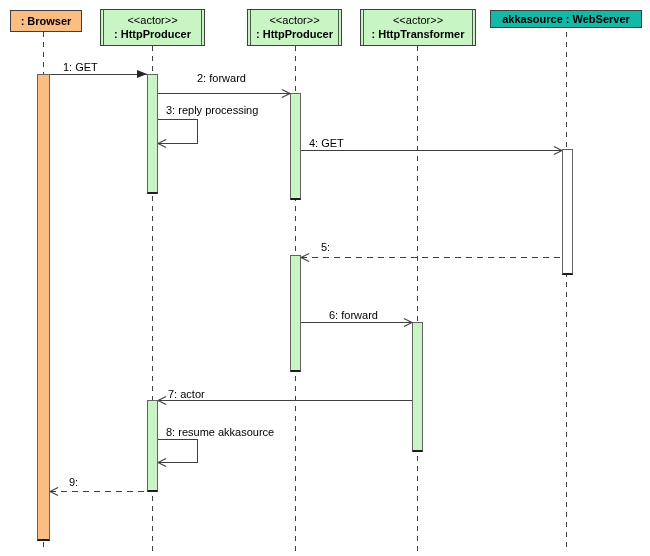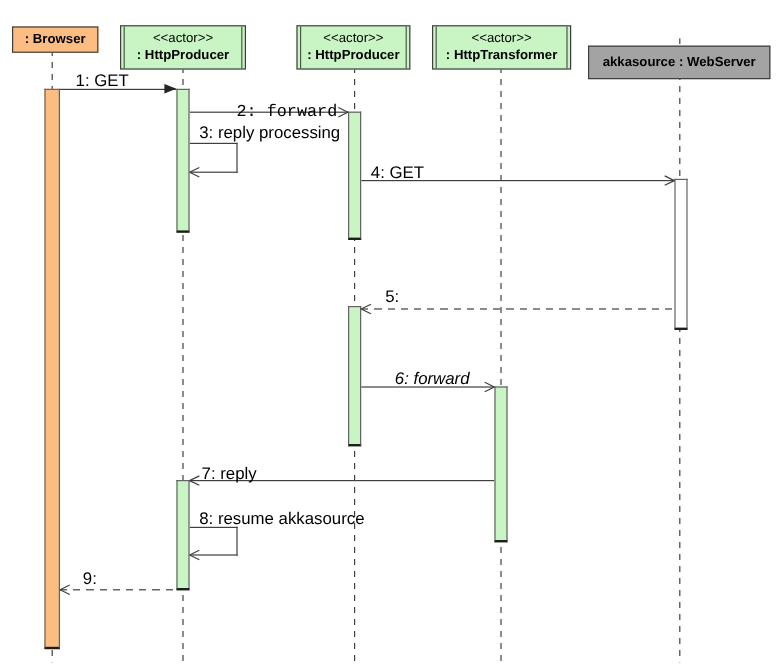--- a/index.html
+++ b/index.html
@@ -14,21 +14,20 @@
   .participant {
     position: absolute;
     box-sizing: border-box;
     border: 1px solid #3f3f3f;
     display: flex;
     flex-direction: column;
     align-items: center;
     justify-content: center;
     text-align: center;
     z-index: 4;
-    margin-top: 12px;
   }
   .participant .stereo {
     font-size: 11px;
     line-height: 13px;
     color: #000;
     white-space: nowrap;
   }
   .participant .pname {
     font-size: 11px;
     font-weight: bold;
@@ -64,21 +63,21 @@
     position: absolute;
     height: 1px;
     background: #3f3f3f;
     z-index: 2;
   }
   .msg-line.dashed {
     background: repeating-linear-gradient(to right, #3f3f3f 0 6px, transparent 6px 11px);
   }
   .msg-label {
     position: absolute;
-    font-size: 14px;
+    font-size: 11px;
     line-height: 12px;
     color: #000;
     white-space: nowrap;
     z-index: 5;
     background: transparent;
   }
   .arrow-open-line {
     position: absolute;
     width: 9px;
     height: 1px;
@@ -119,57 +118,57 @@
       <div class="pname">: HttpProducer</div>
     </div>
     <div class="participant double" style="left: 247px; top: 9px; width: 95px; height: 37px; background: rgb(201, 244, 196);">
       <div class="stereo">&lt;&lt;actor&gt;&gt;</div>
       <div class="pname">: HttpProducer</div>
     </div>
     <div class="participant double" style="left: 360px; top: 9px; width: 116px; height: 37px; background: rgb(201, 244, 196);">
       <div class="stereo">&lt;&lt;actor&gt;&gt;</div>
       <div class="pname">: HttpTransformer</div>
     </div>
-    <div class="participant" style="left: 490px; top: 26px; width: 152px; height: 28px; background: #a3a3a3;">
+    <div class="participant" style="left: 490px; top: 10px; width: 152px; height: 18px; background: #14b8a6;">
       <div class="pname">akkasource : WebServer</div>
     </div>
     <div class="activation" style="left: 37px; top: 74px; width: 13px; height: 467px; background: rgb(251, 189, 130);"></div>
     <div class="activation" style="left: 147px; top: 74px; width: 11px; height: 120px; background: rgb(201, 244, 196);"></div>
     <div class="activation" style="left: 147px; top: 400px; width: 11px; height: 92px; background: rgb(201, 244, 196);"></div>
     <div class="activation" style="left: 290px; top: 93px; width: 11px; height: 107px; background: rgb(201, 244, 196);"></div>
     <div class="activation" style="left: 290px; top: 255px; width: 11px; height: 117px; background: rgb(201, 244, 196);"></div>
     <div class="activation" style="left: 412px; top: 322px; width: 11px; height: 130px; background: rgb(201, 244, 196);"></div>
     <div class="activation" style="left: 562px; top: 149px; width: 11px; height: 126px; background: rgb(255, 255, 255);"></div>
     <div class="msg-line" style="left: 50px; top: 74px; width: 97px;"></div>
     <div class="arrow-filled" style="top: 70px; left: 137px;"></div>
     <div class="msg-label" style="left: 63px; top: 61px;">1: GET</div>
     <div class="msg-line" style="left: 158px; top: 93px; width: 132px;"></div>
     <div class="arrow-open-line" style="top: 93px; left: 281px; transform-origin: 100% 50%; transform: rotate(-26deg);"></div>
     <div class="arrow-open-line" style="top: 93px; left: 281px; transform-origin: 100% 50%; transform: rotate(26deg);"></div>
-    <div class="msg-label" style="left: 197px; top: 88px; font-family: Liberation Mono, monospace;">2: forward</div>
+    <div class="msg-label" style="left: 197px; top: 72px;">2: forward</div>
     <div class="self-loop" style="left: 158px; top: 119px; width: 40px; height: 25px;"></div>
     <div class="arrow-open-line" style="top: 143px; left: 158px; transform-origin: 0px 50%; transform: rotate(-26deg);"></div>
     <div class="arrow-open-line" style="top: 143px; left: 158px; transform-origin: 0px 50%; transform: rotate(26deg);"></div>
     <div class="msg-label" style="left: 166px; top: 104px;">3: reply processing</div>
     <div class="msg-line" style="left: 301px; top: 150px; width: 261px;"></div>
     <div class="arrow-open-line" style="top: 150px; left: 553px; transform-origin: 100% 50%; transform: rotate(-26deg);"></div>
     <div class="arrow-open-line" style="top: 150px; left: 553px; transform-origin: 100% 50%; transform: rotate(26deg);"></div>
     <div class="msg-label" style="left: 309px; top: 137px;">4: GET</div>
     <div class="msg-line dashed" style="left: 301px; top: 257px; width: 261px;"></div>
     <div class="arrow-open-line" style="top: 257px; left: 301px; transform-origin: 0px 50%; transform: rotate(-26deg);"></div>
     <div class="arrow-open-line" style="top: 257px; left: 301px; transform-origin: 0px 50%; transform: rotate(26deg);"></div>
     <div class="msg-label" style="left: 321px; top: 241px;">5:</div>
     <div class="msg-line" style="left: 301px; top: 322px; width: 111px;"></div>
     <div class="arrow-open-line" style="top: 322px; left: 403px; transform-origin: 100% 50%; transform: rotate(-26deg);"></div>
     <div class="arrow-open-line" style="top: 322px; left: 403px; transform-origin: 100% 50%; transform: rotate(26deg);"></div>
-    <div class="msg-label" style="left: 329px; top: 309px; font-style: italic;">6: forward</div>
+    <div class="msg-label" style="left: 329px; top: 309px;">6: forward</div>
     <div class="msg-line" style="left: 158px; top: 400px; width: 254px;"></div>
     <div class="arrow-open-line" style="top: 400px; left: 158px; transform-origin: 0px 50%; transform: rotate(-26deg);"></div>
     <div class="arrow-open-line" style="top: 400px; left: 158px; transform-origin: 0px 50%; transform: rotate(26deg);"></div>
-    <div class="msg-label" style="left: 168px; top: 388px;">7: reply</div>
+    <div class="msg-label" style="left: 168px; top: 388px;">7: actor</div>
     <div class="self-loop" style="left: 158px; top: 439px; width: 40px; height: 24px;"></div>
     <div class="arrow-open-line" style="top: 462px; left: 158px; transform-origin: 0px 50%; transform: rotate(-26deg);"></div>
     <div class="arrow-open-line" style="top: 462px; left: 158px; transform-origin: 0px 50%; transform: rotate(26deg);"></div>
     <div class="msg-label" style="left: 166px; top: 426px;">8: resume akkasource</div>
     <div class="msg-line dashed" style="left: 50px; top: 491px; width: 97px;"></div>
     <div class="arrow-open-line" style="top: 491px; left: 50px; transform-origin: 0px 50%; transform: rotate(-26deg);"></div>
     <div class="arrow-open-line" style="top: 491px; left: 50px; transform-origin: 0px 50%; transform: rotate(26deg);"></div>
     <div class="msg-label" style="left: 69px; top: 476px;">9:</div>
   </div>
 

